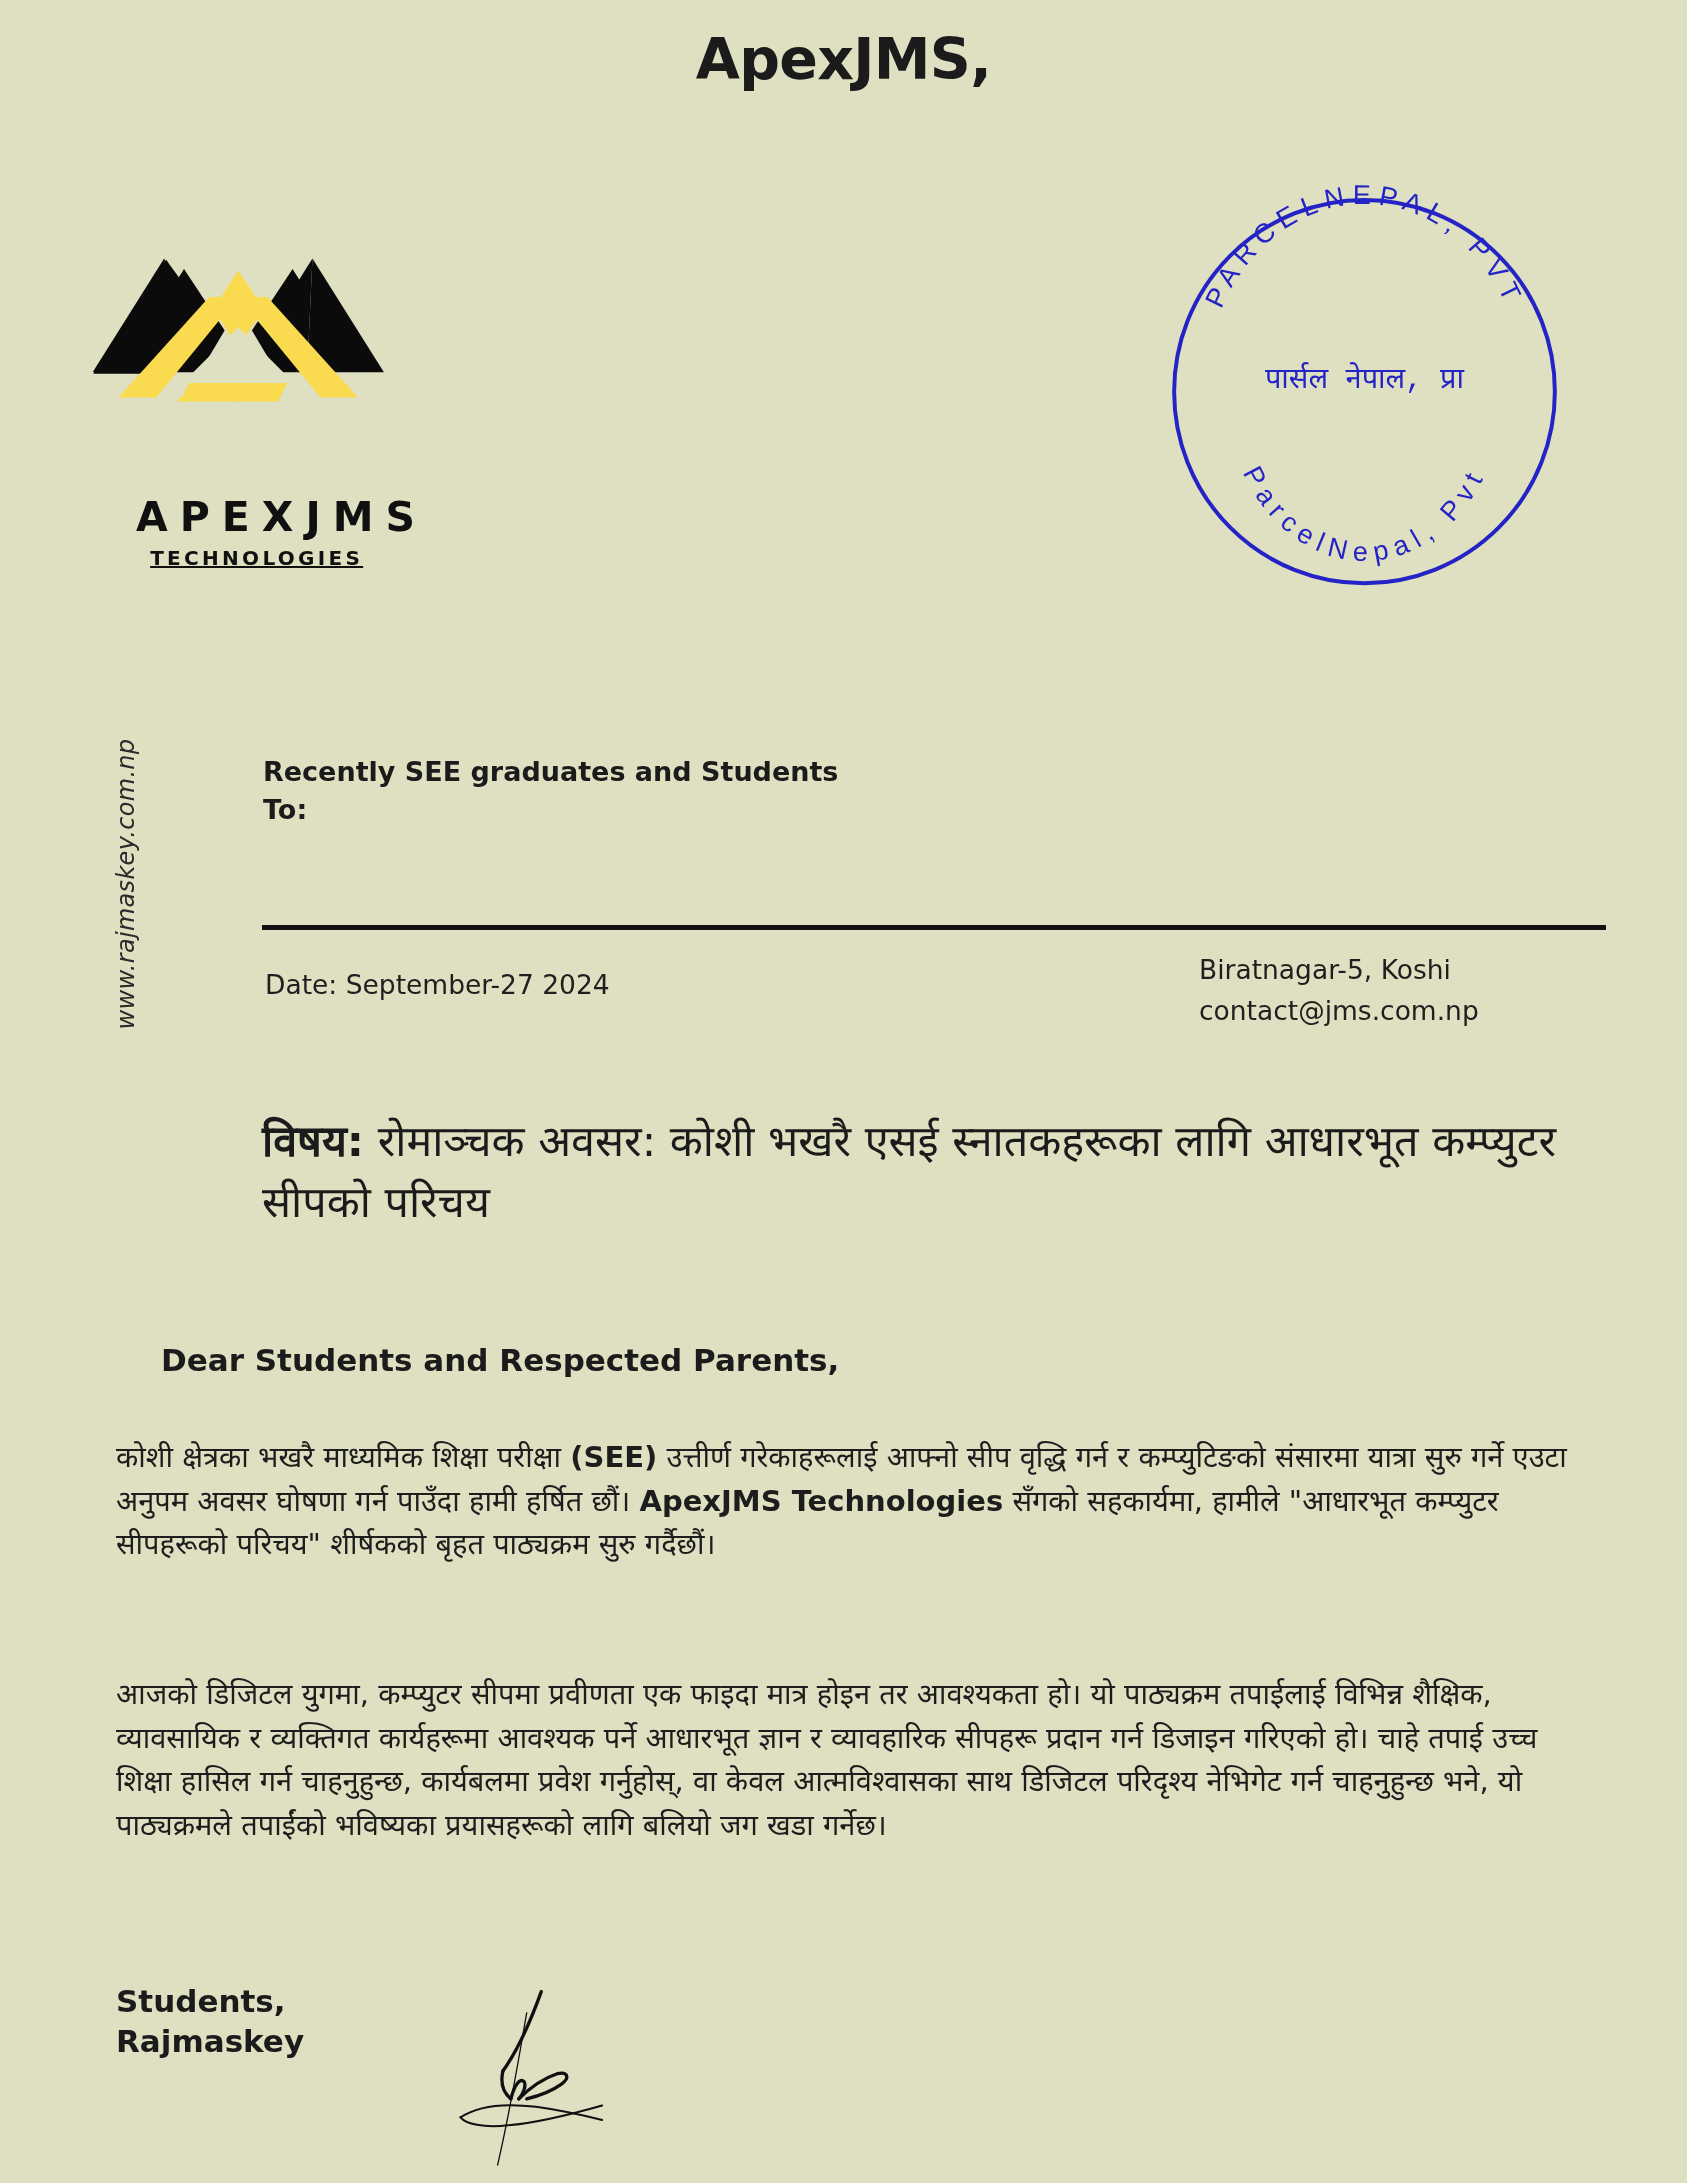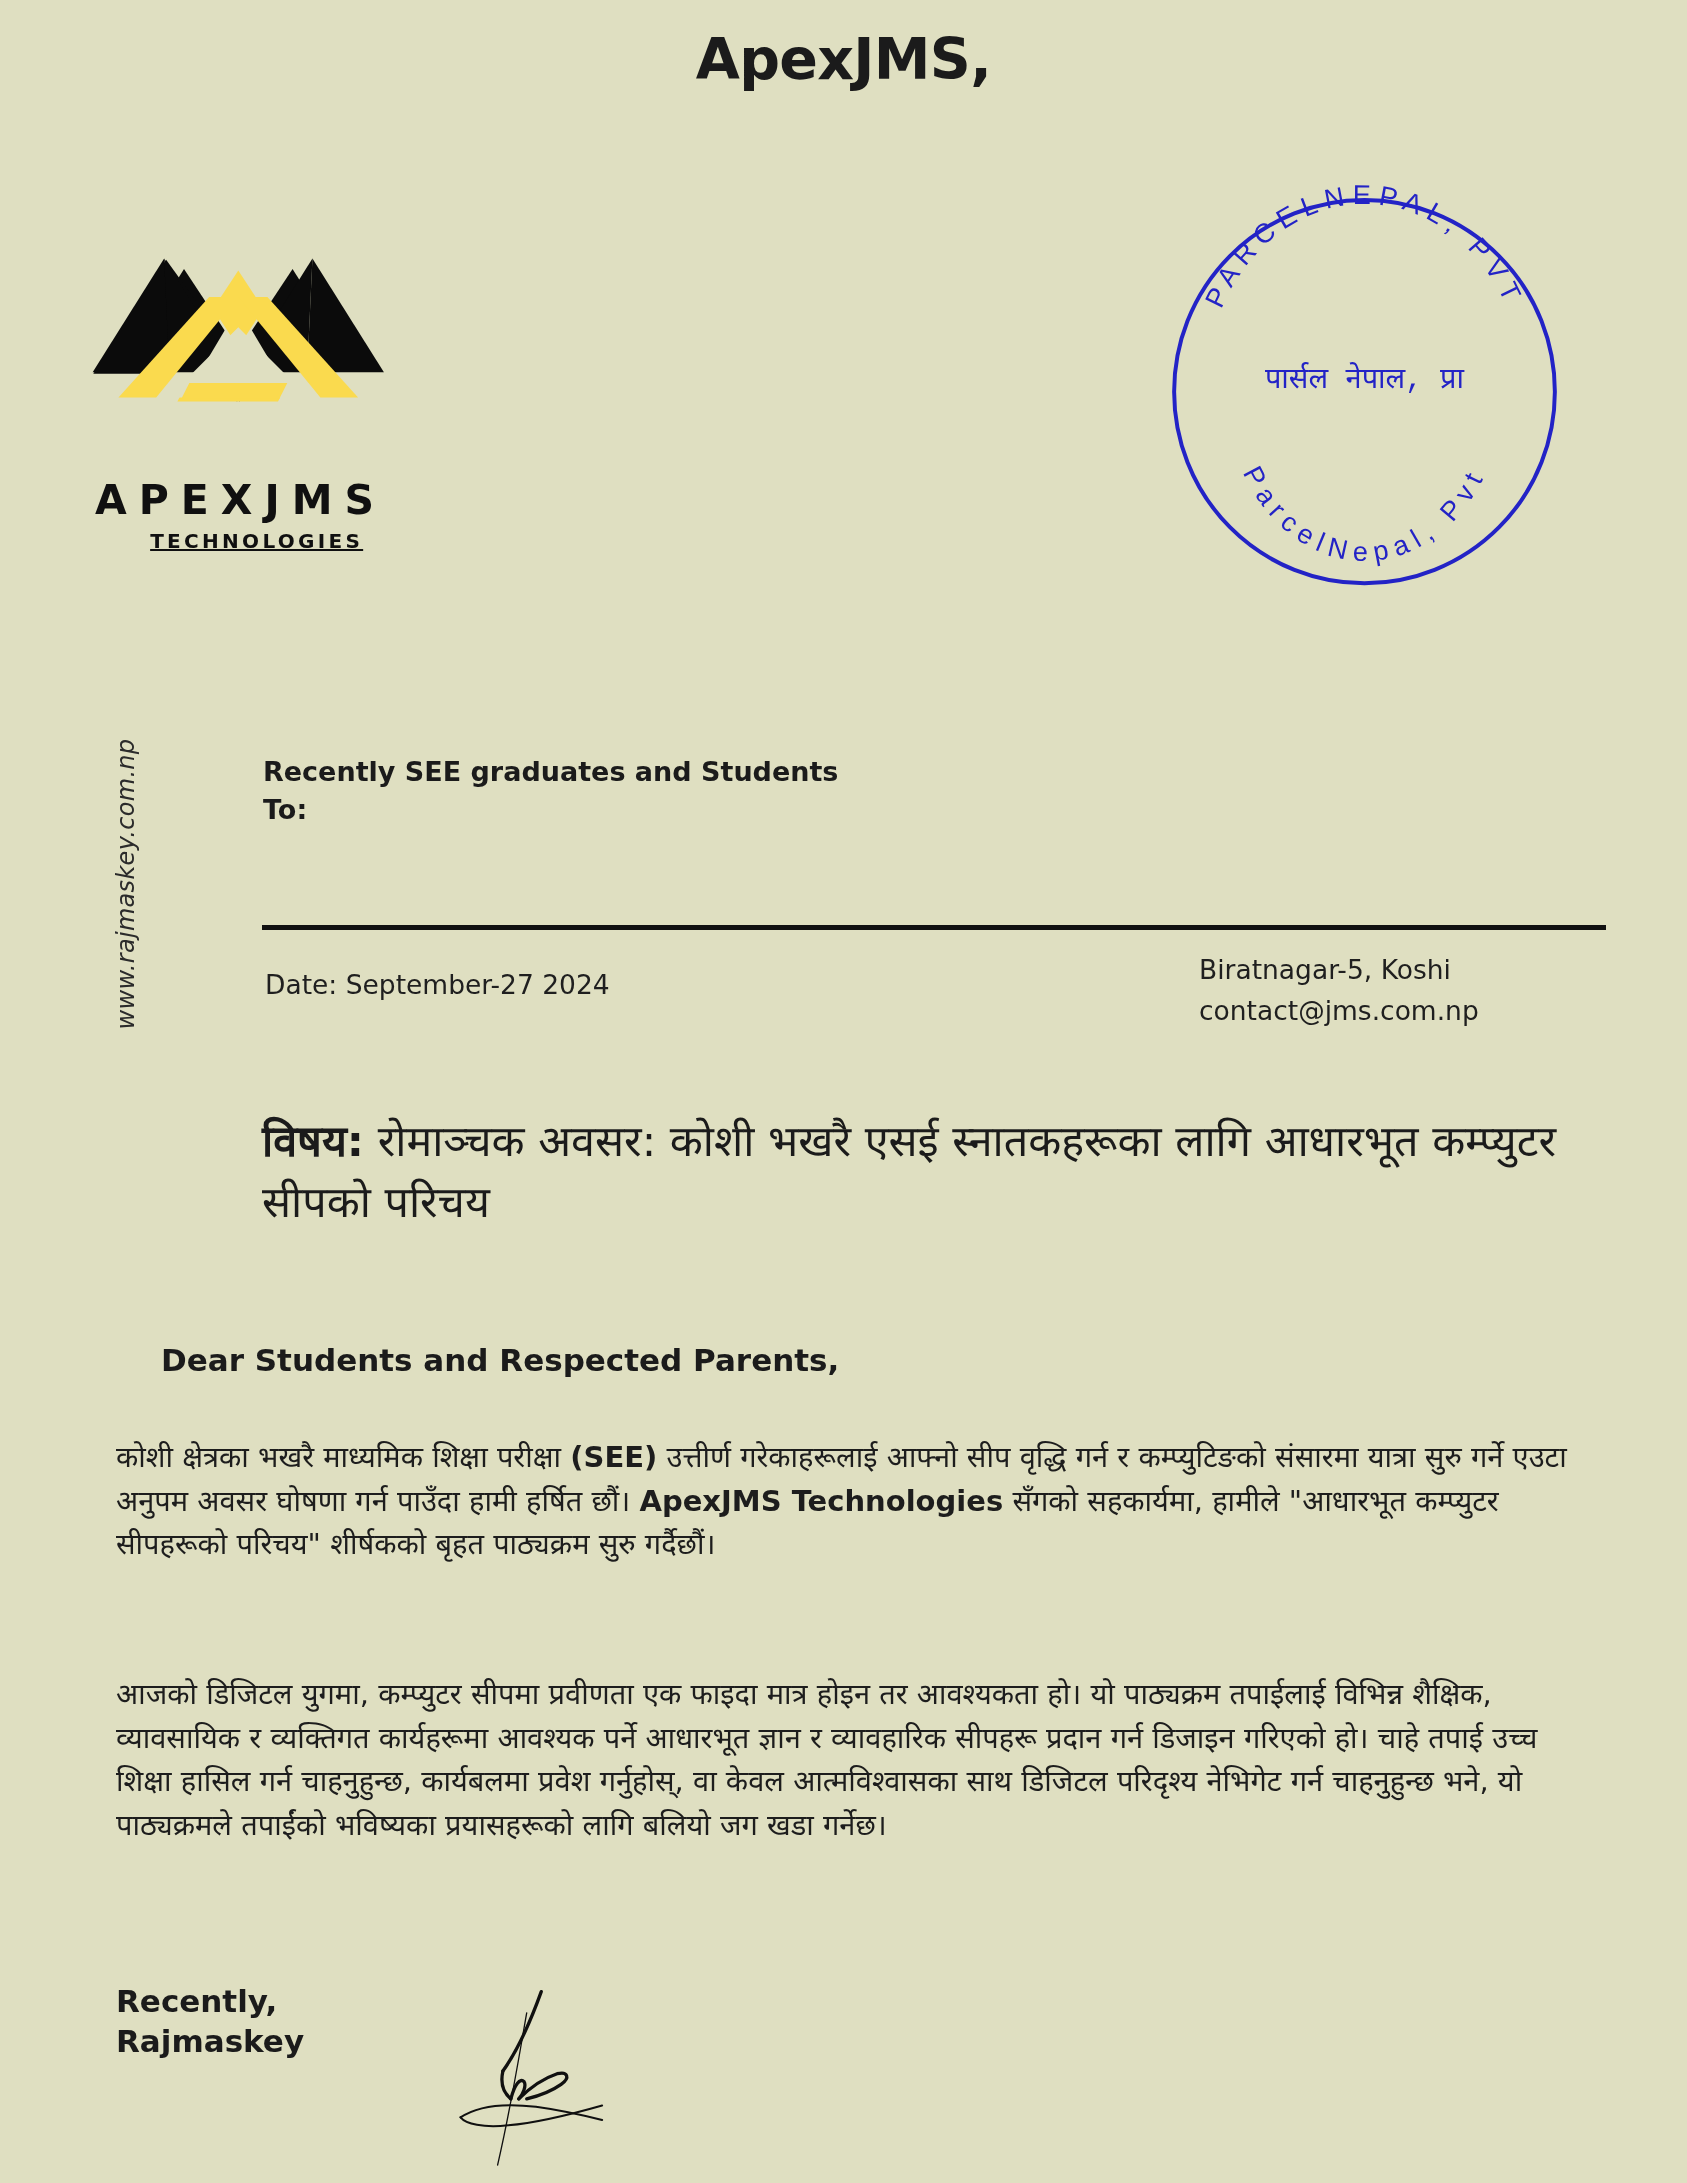--- a/index.html
+++ b/index.html
@@ -66,27 +66,27 @@
     width: 344px;
   }
   .logo-mark {
     position: relative;
     width: 331px;
     height: 245px;
     margin: 0 auto;
   }
   .logo-mark svg { display: block; }
   .logo-wordmark {
-    text-align: left;
+    text-align: right;
     font-family: "DejaVu Sans", sans-serif;
     font-weight: bold;
     font-size: 41px;
     letter-spacing: 12px;
     color: #101010;
-    margin-top: 3px;
+    margin-top: 20px;
     padding-left: 12px;
   }
   .logo-subwordmark {
     text-align: center;
     font-family: "DejaVu Sans", sans-serif;
     font-weight: bold;
     font-size: 20px;
     letter-spacing: 3.3px;
     color: #101010;
     margin-top: 5.3px;
@@ -308,21 +308,21 @@
 
   <div class="salutation">Dear Students and Respected Parents,</div>
 
   <div class="para para-1">
     <span>कोशी क्षेत्रका भखरै माध्यमिक शिक्षा परीक्षा </span><b>(SEE)</b><span> उत्तीर्ण गरेकाहरूलाई आफ्नो सीप वृद्धि गर्न र कम्प्युटिङको संसारमा यात्रा सुरु गर्ने एउटा अनुपम अवसर घोषणा गर्न पाउँदा हामी हर्षित छौं। </span><b>ApexJMS Technologies</b><span> सँगको सहकार्यमा, हामीले "आधारभूत कम्प्युटर सीपहरूको परिचय" शीर्षकको बृहत पाठ्यक्रम सुरु गर्दैछौं।</span>
   </div>
 
   <div class="para para-2">आजको डिजिटल युगमा, कम्प्युटर सीपमा प्रवीणता एक फाइदा मात्र होइन तर आवश्यकता हो। यो पाठ्यक्रम तपाईलाई विभिन्न शैक्षिक, व्यावसायिक र व्यक्तिगत कार्यहरूमा आवश्यक पर्ने आधारभूत ज्ञान र व्यावहारिक सीपहरू प्रदान गर्न डिजाइन गरिएको हो। चाहे तपाई उच्च शिक्षा हासिल गर्न चाहनुहुन्छ, कार्यबलमा प्रवेश गर्नुहोस्, वा केवल आत्मविश्वासका साथ डिजिटल परिदृश्य नेभिगेट गर्न चाहनुहुन्छ भने, यो पाठ्यक्रमले तपाईंको भविष्यका प्रयासहरूको लागि बलियो जग खडा गर्नेछ।</div>
 
   <div class="signoff">
-    <div>Recently,</div>
+    <div>Students,</div>
     <div>Rajmaskey</div>
   </div>
 
   <div class="signature">
     <svg width="225" height="192" viewBox="0 0 340 290" xmlns="http://www.w3.org/2000/svg">
       <g fill="none" stroke="#101010" stroke-linecap="round">
         <path d="M218 10 C200 60 180 102 160 130" stroke-width="5"></path>
         <path d="M160 130 C156 148 160 162 172 172" stroke-width="5"></path>
         <path d="M172 172 C178 150 186 140 192 146 C196 152 190 166 184 172" stroke-width="5"></path>
         <path d="M184 172 C196 160 218 142 242 134 C258 130 262 140 248 150 C234 160 212 168 196 172" stroke-width="5"></path>

